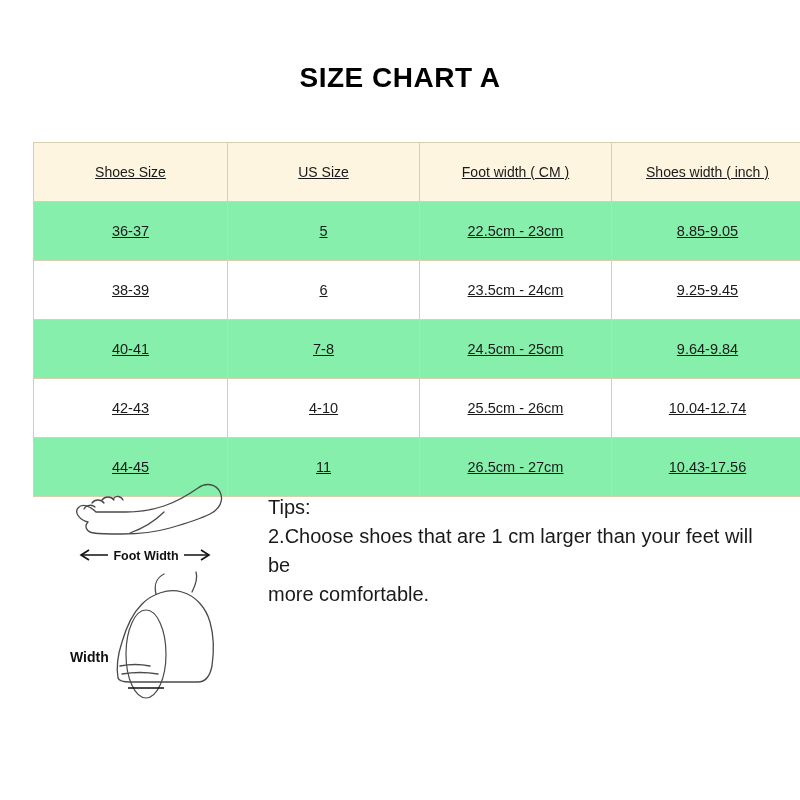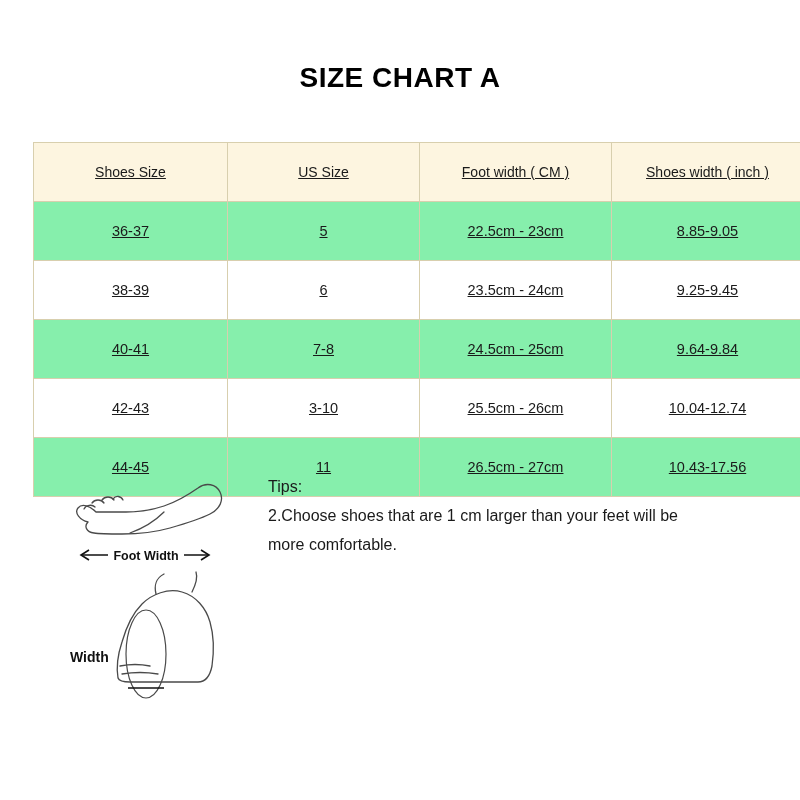--- a/index.html
+++ b/index.html
@@ -64,23 +64,23 @@
     background: #ffffff;
   }
   .col-1 { width: 185px; }
   .col-2 { width: 183px; }
   .col-3 { width: 183px; }
   .col-4 { width: 183px; }
 
   .tips {
     position: absolute;
     left: 268px;
-    top: 472px;
+    top: 493px;
     width: 500px;
-    font-size: 16px;
+    font-size: 20px;
     line-height: 29px;
     color: #1a1a1a;
   }
   .tips-line { white-space: pre-wrap; }
 
   .foot-fig {
     position: absolute;
   }
   .foot-fig-top {
     left: 60px;
@@ -137,21 +137,21 @@
         <td>9.25-9.45</td>
       </tr>
       <tr>
         <td>40-41</td>
         <td>7-8</td>
         <td>24.5cm - 25cm</td>
         <td>9.64-9.84</td>
       </tr>
       <tr>
         <td>42-43</td>
-        <td>3-10</td>
+        <td>4-10</td>
         <td>25.5cm - 26cm</td>
         <td>10.04-12.74</td>
       </tr>
       <tr>
         <td>44-45</td>
         <td>11</td>
         <td>26.5cm - 27cm</td>
         <td>10.43-17.56</td>
       </tr>
     </tbody>

